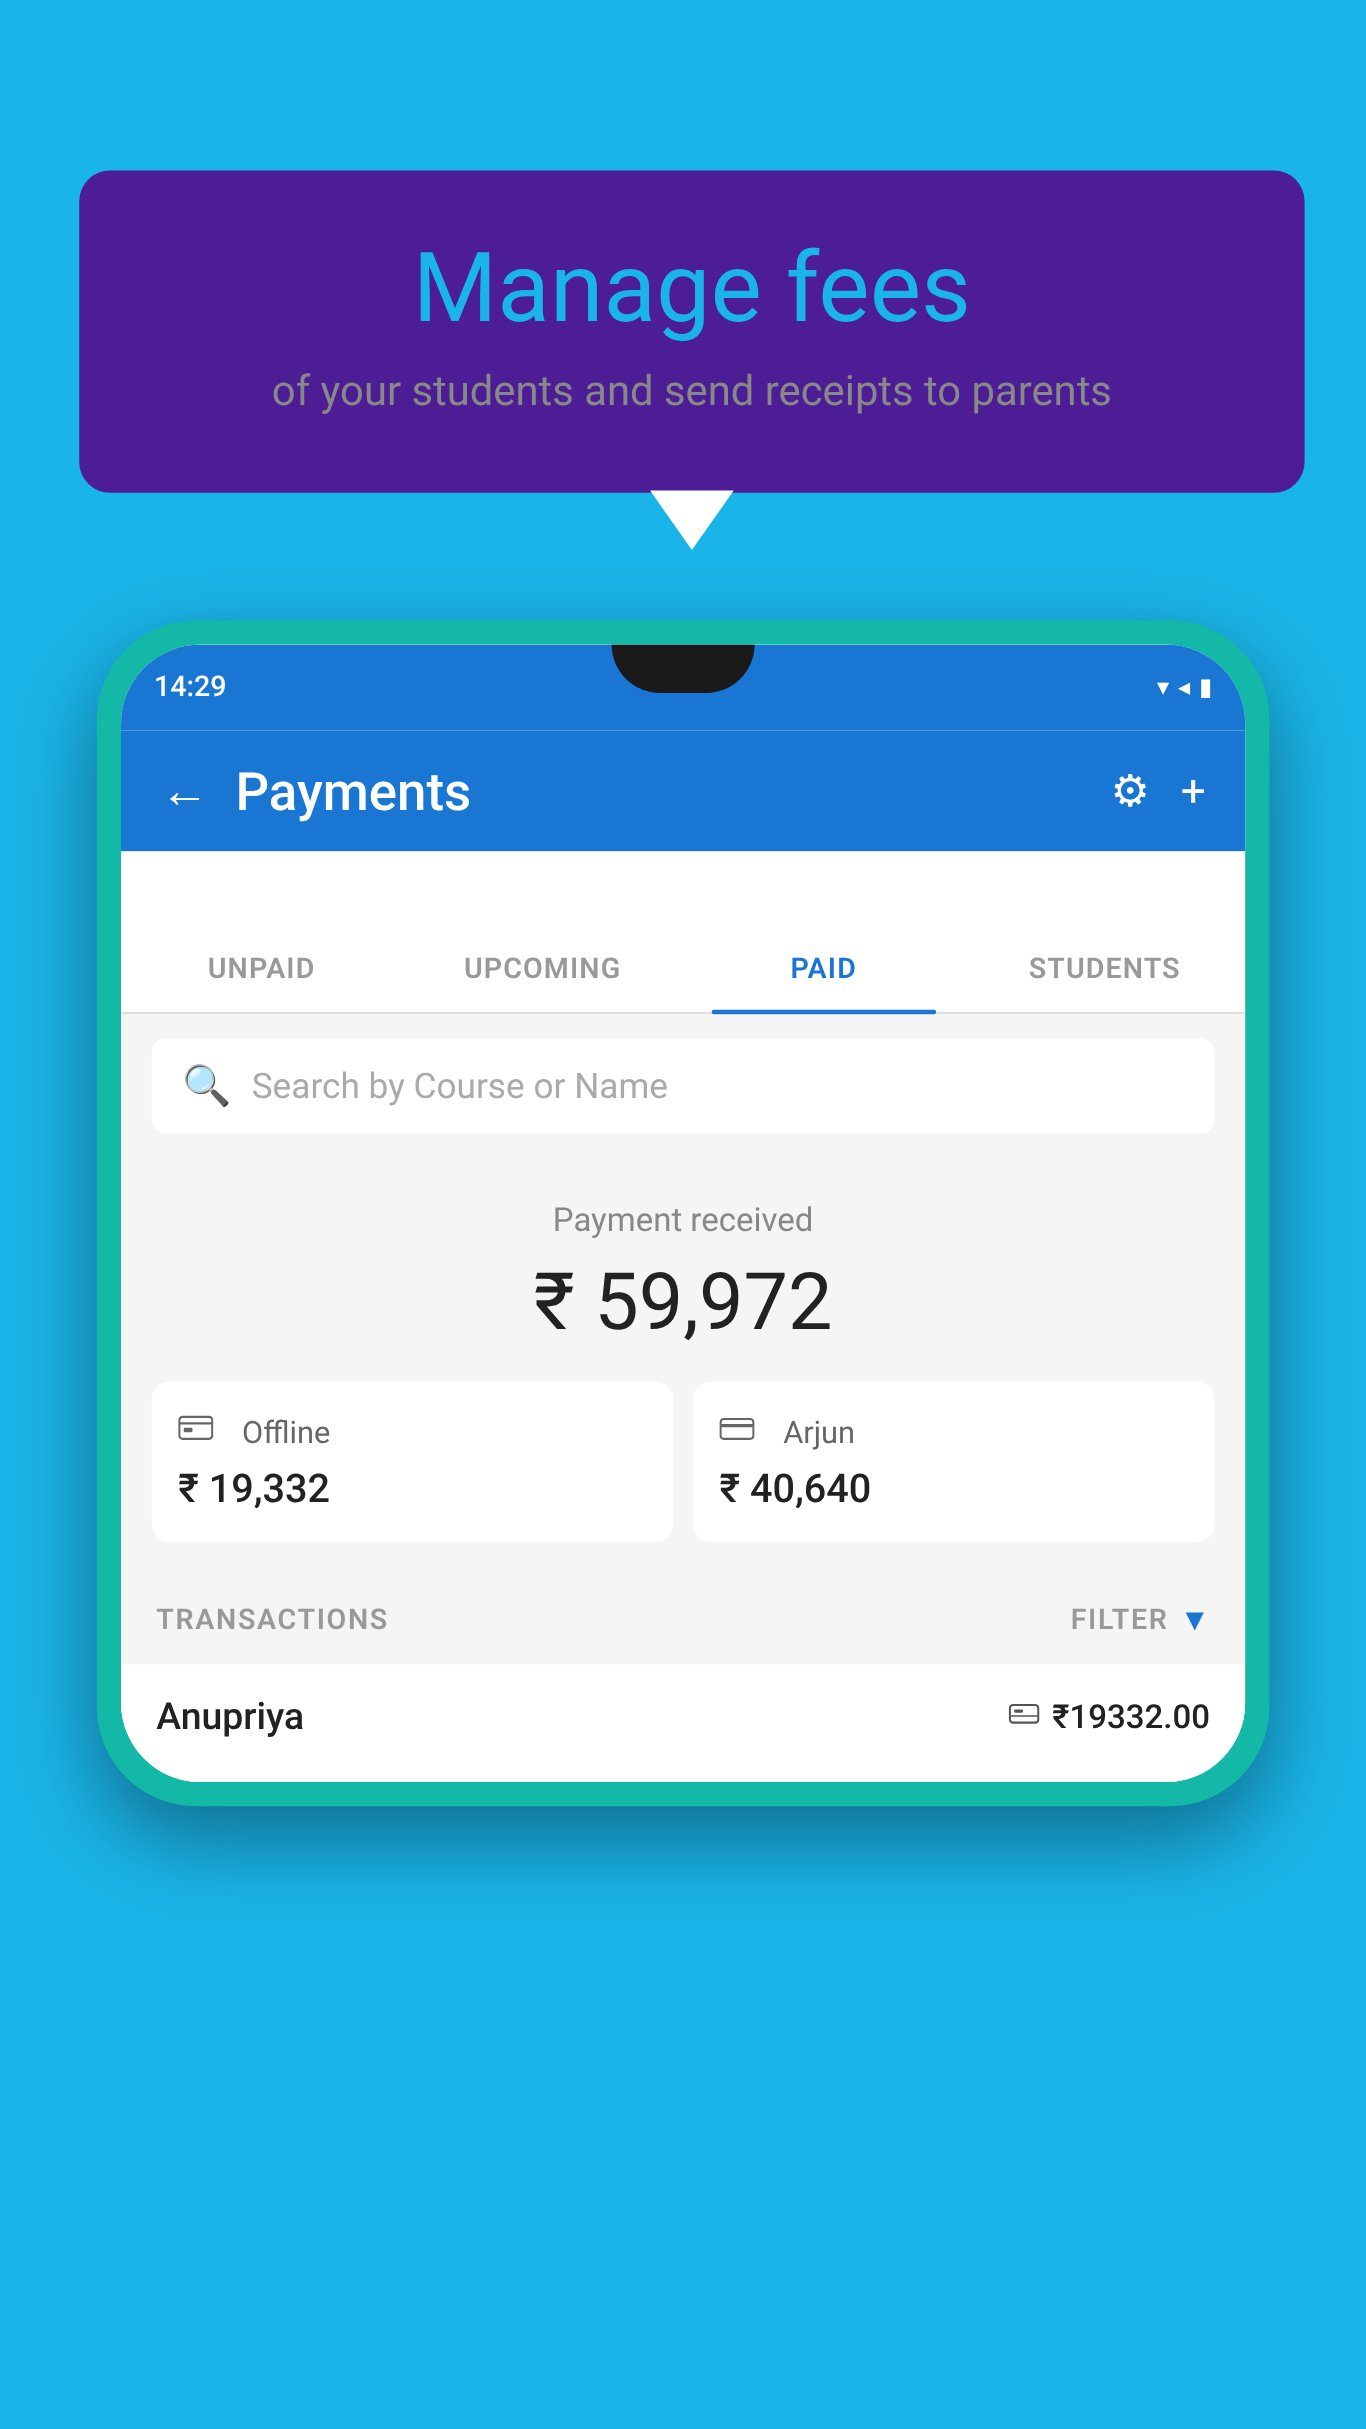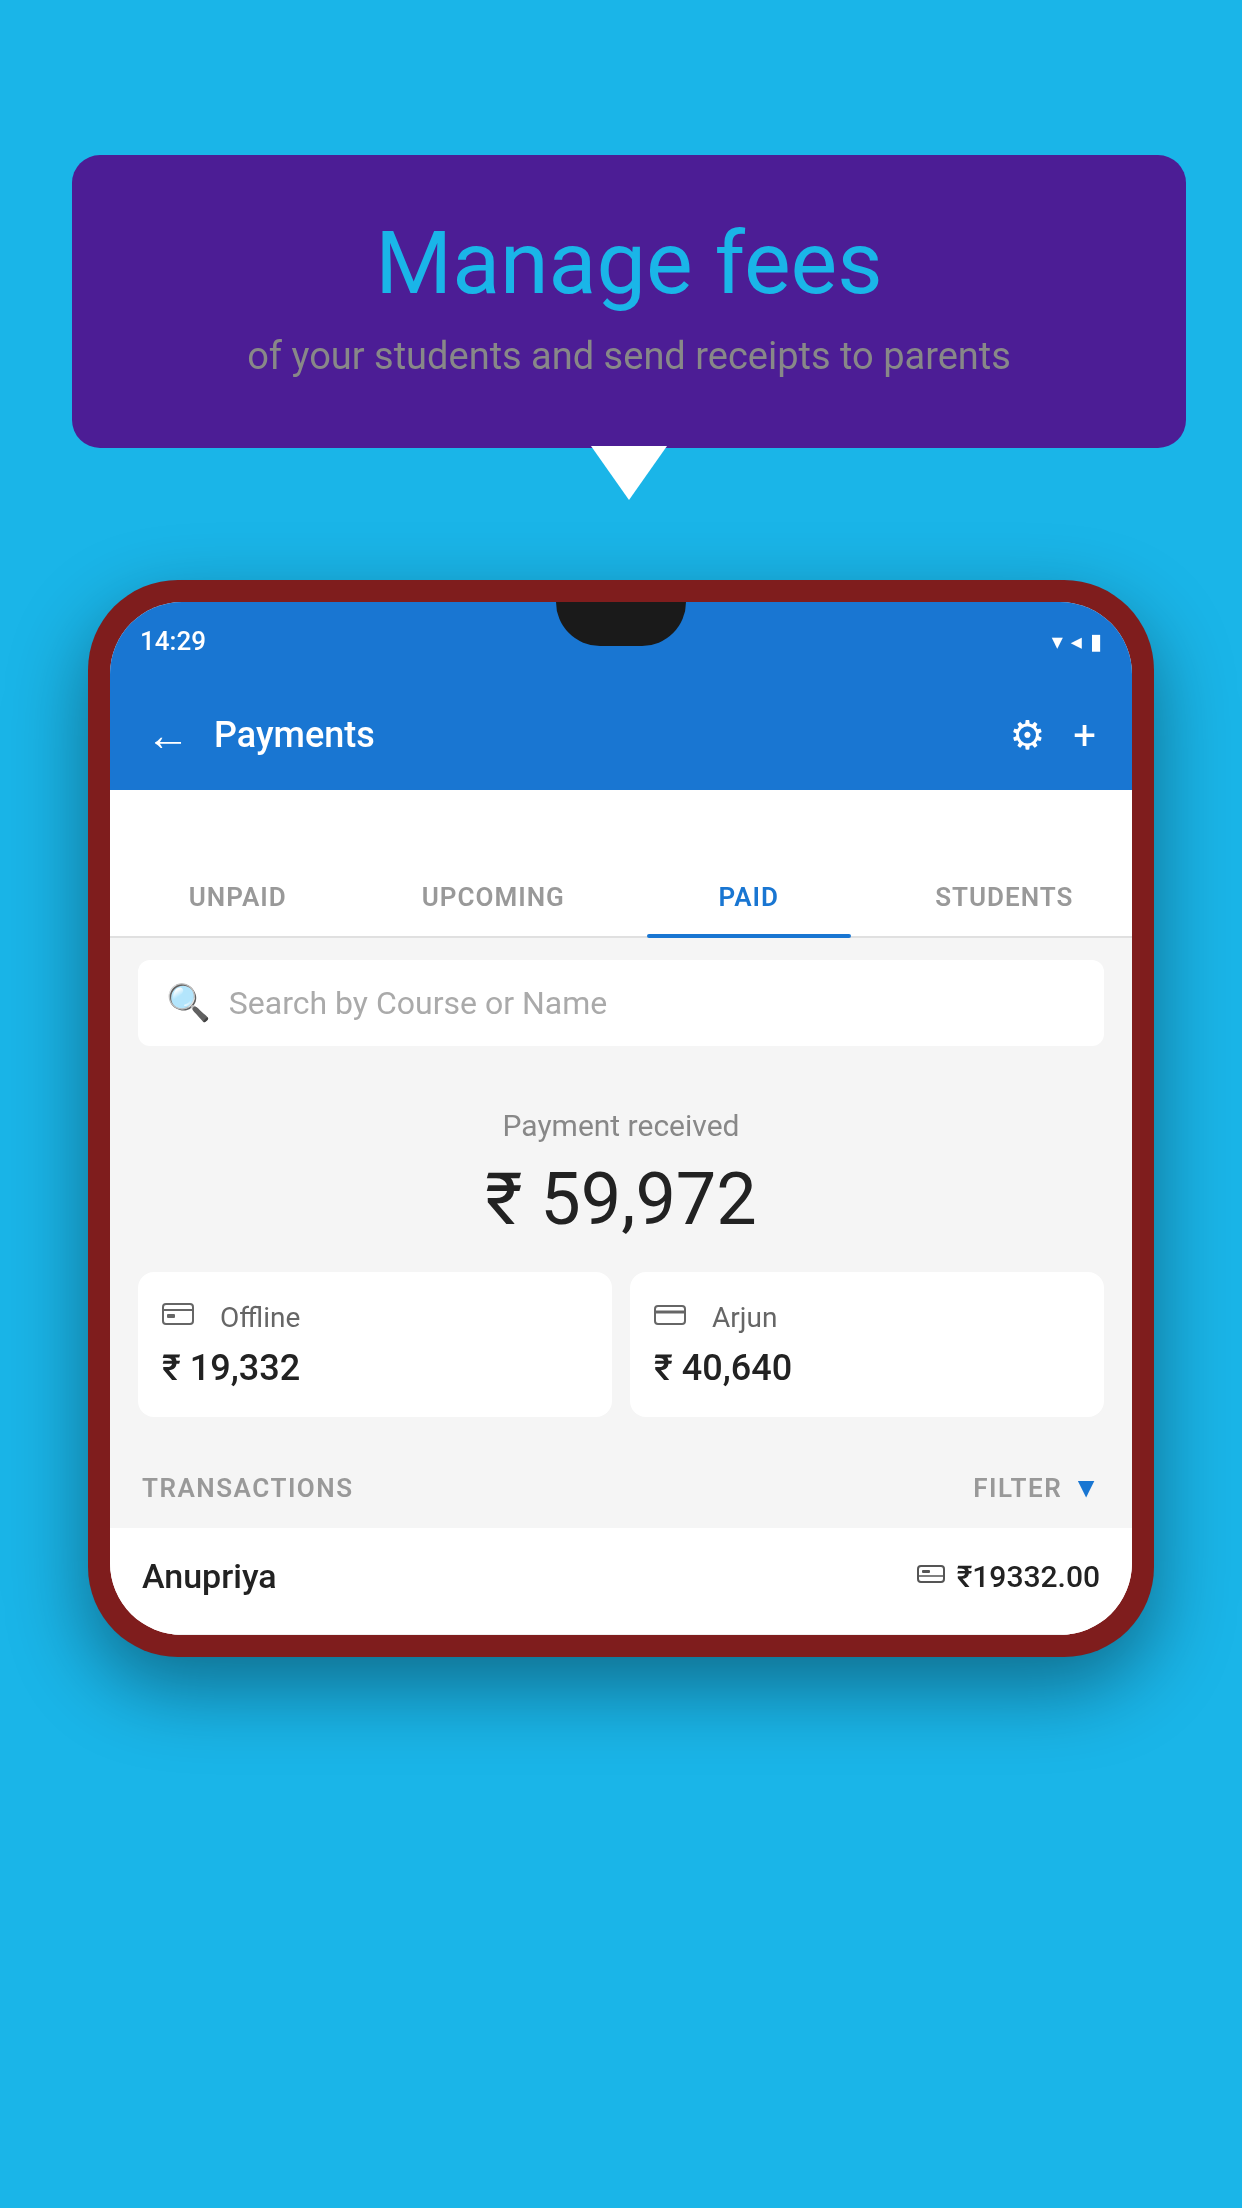--- a/index.html
+++ b/index.html
@@ -48,24 +48,24 @@
 
     .bubble-subtitle {
       font-size: 38px;
       color: #888;
       font-weight: 400;
     }
 
     
     .phone {
       position: absolute;
-      top: 580px;
+      top: 564px;
       left: 88px;
       right: 88px;
-      background: #7f1d1d;
+      background: #14b8a6;
       border-radius: 90px;
       padding: 22px;
       box-shadow: 0 30px 80px rgba(0,0,0,0.4);
     }
 
     .phone-inner {
       background: #f5f5f5;
       border-radius: 72px;
       overflow: hidden;
       position: relative;
@@ -121,21 +121,21 @@
     }
 
     .back-arrow {
       color: white;
       font-size: 44px;
       cursor: pointer;
     }
 
     .app-bar-title {
       color: white;
-      font-size: 36px;
+      font-size: 48px;
       font-weight: 500;
       flex: 1;
     }
 
     .app-bar-icons {
       display: flex;
       align-items: center;
       gap: 28px;
     }
 

